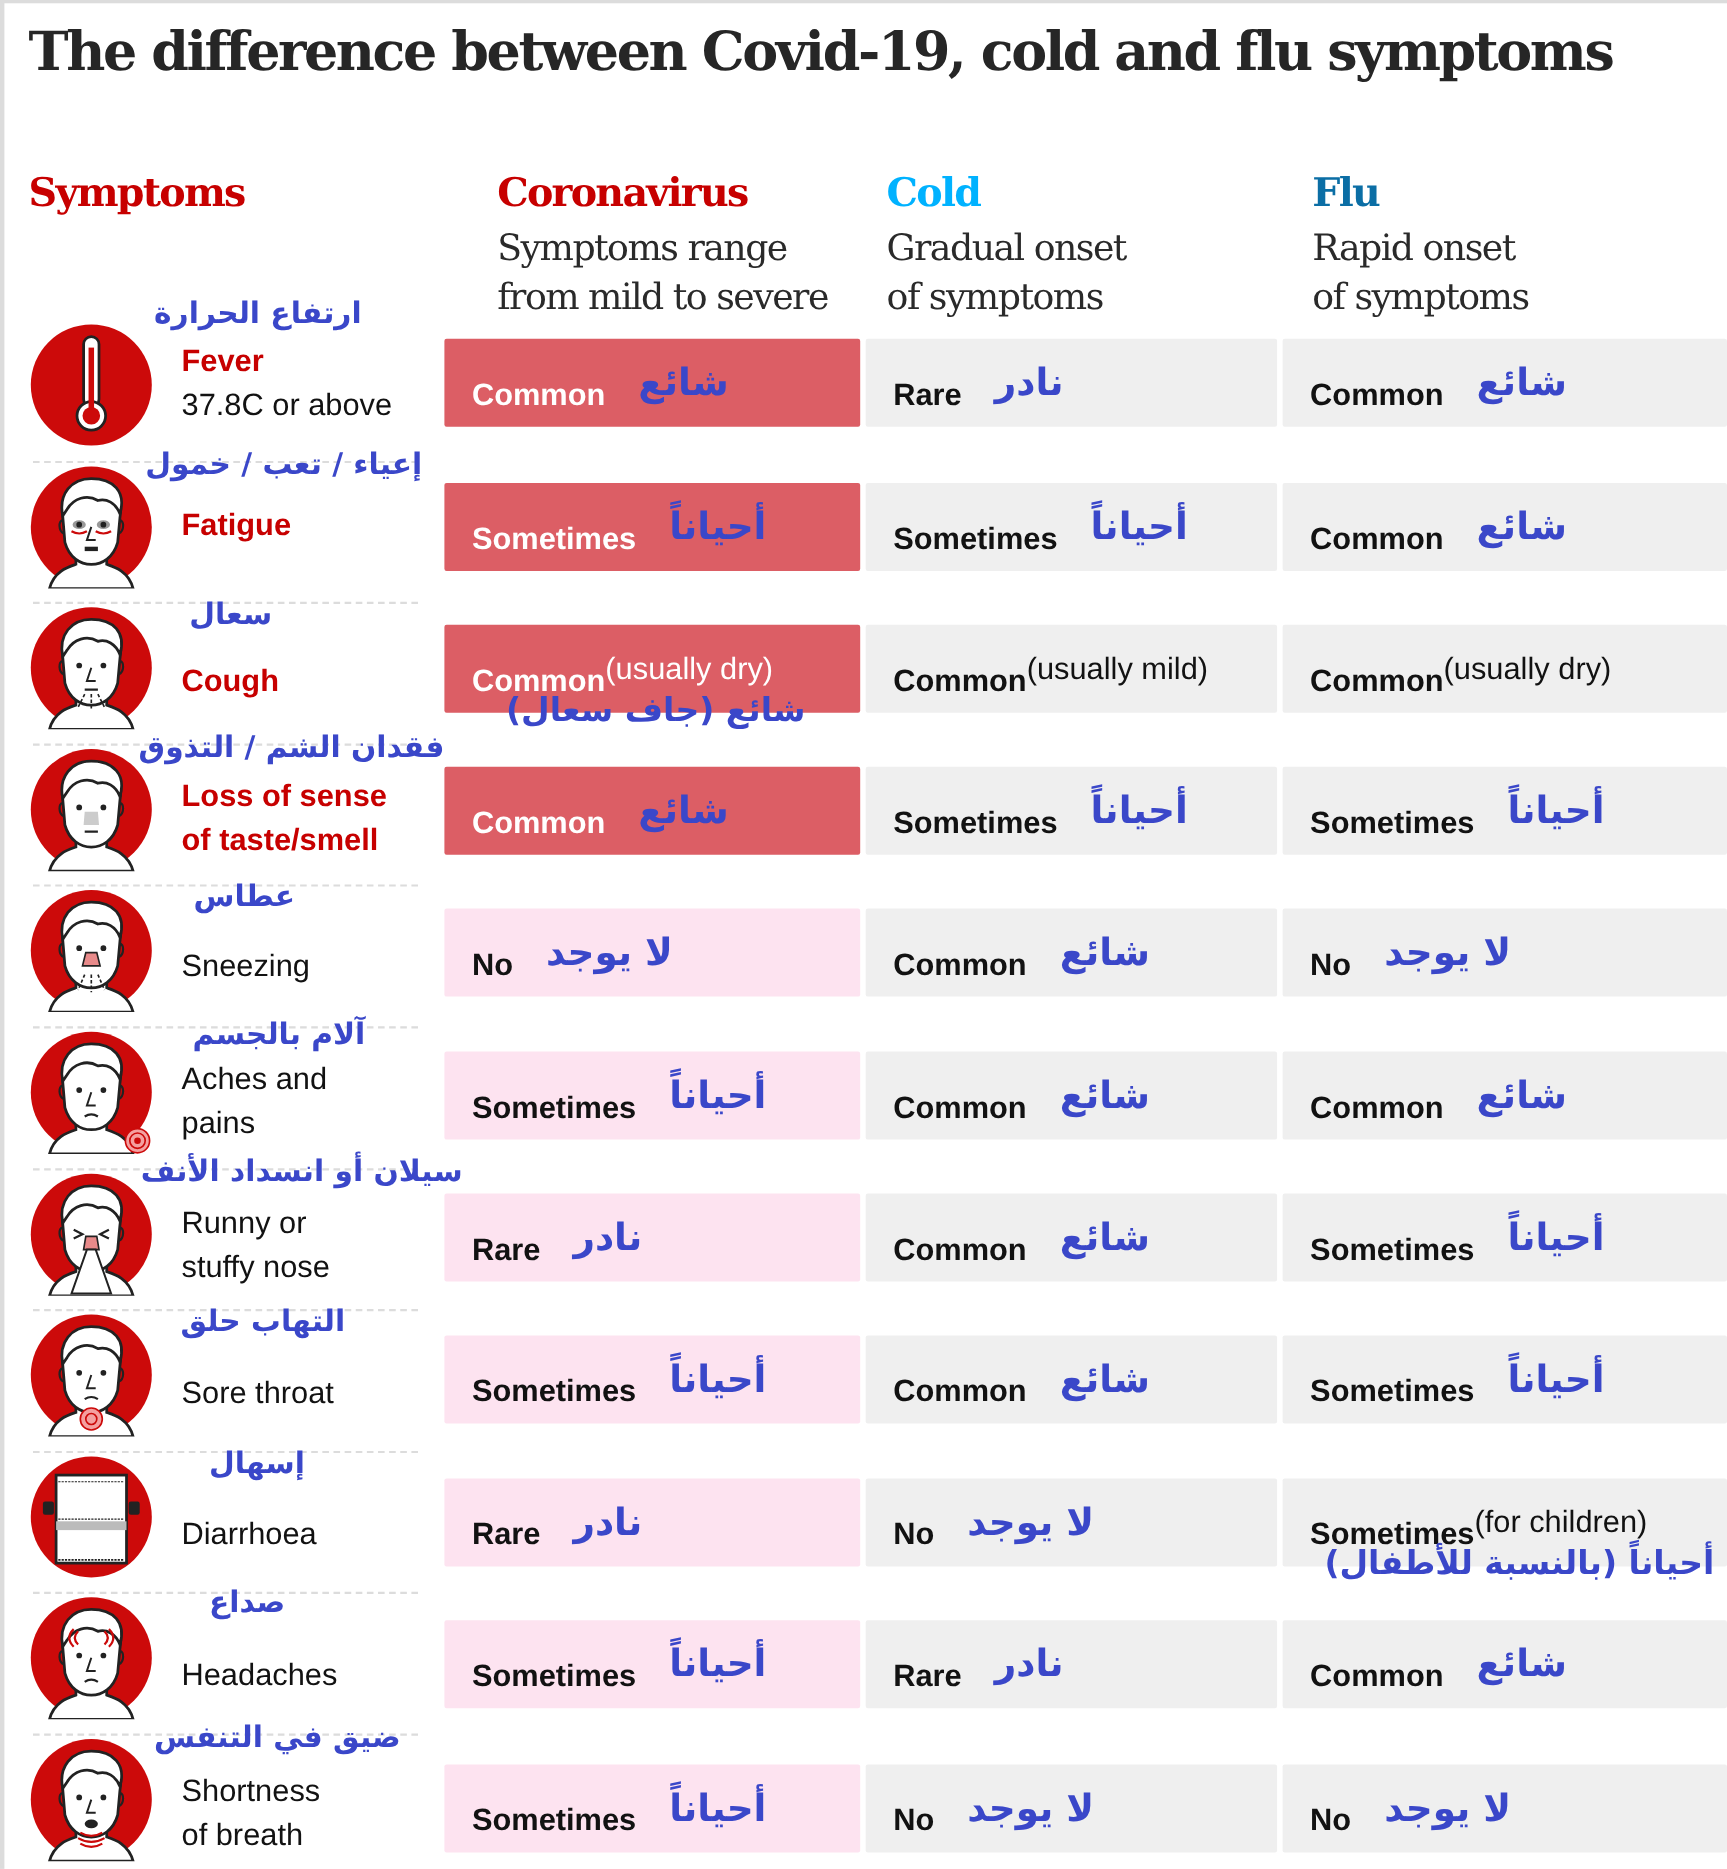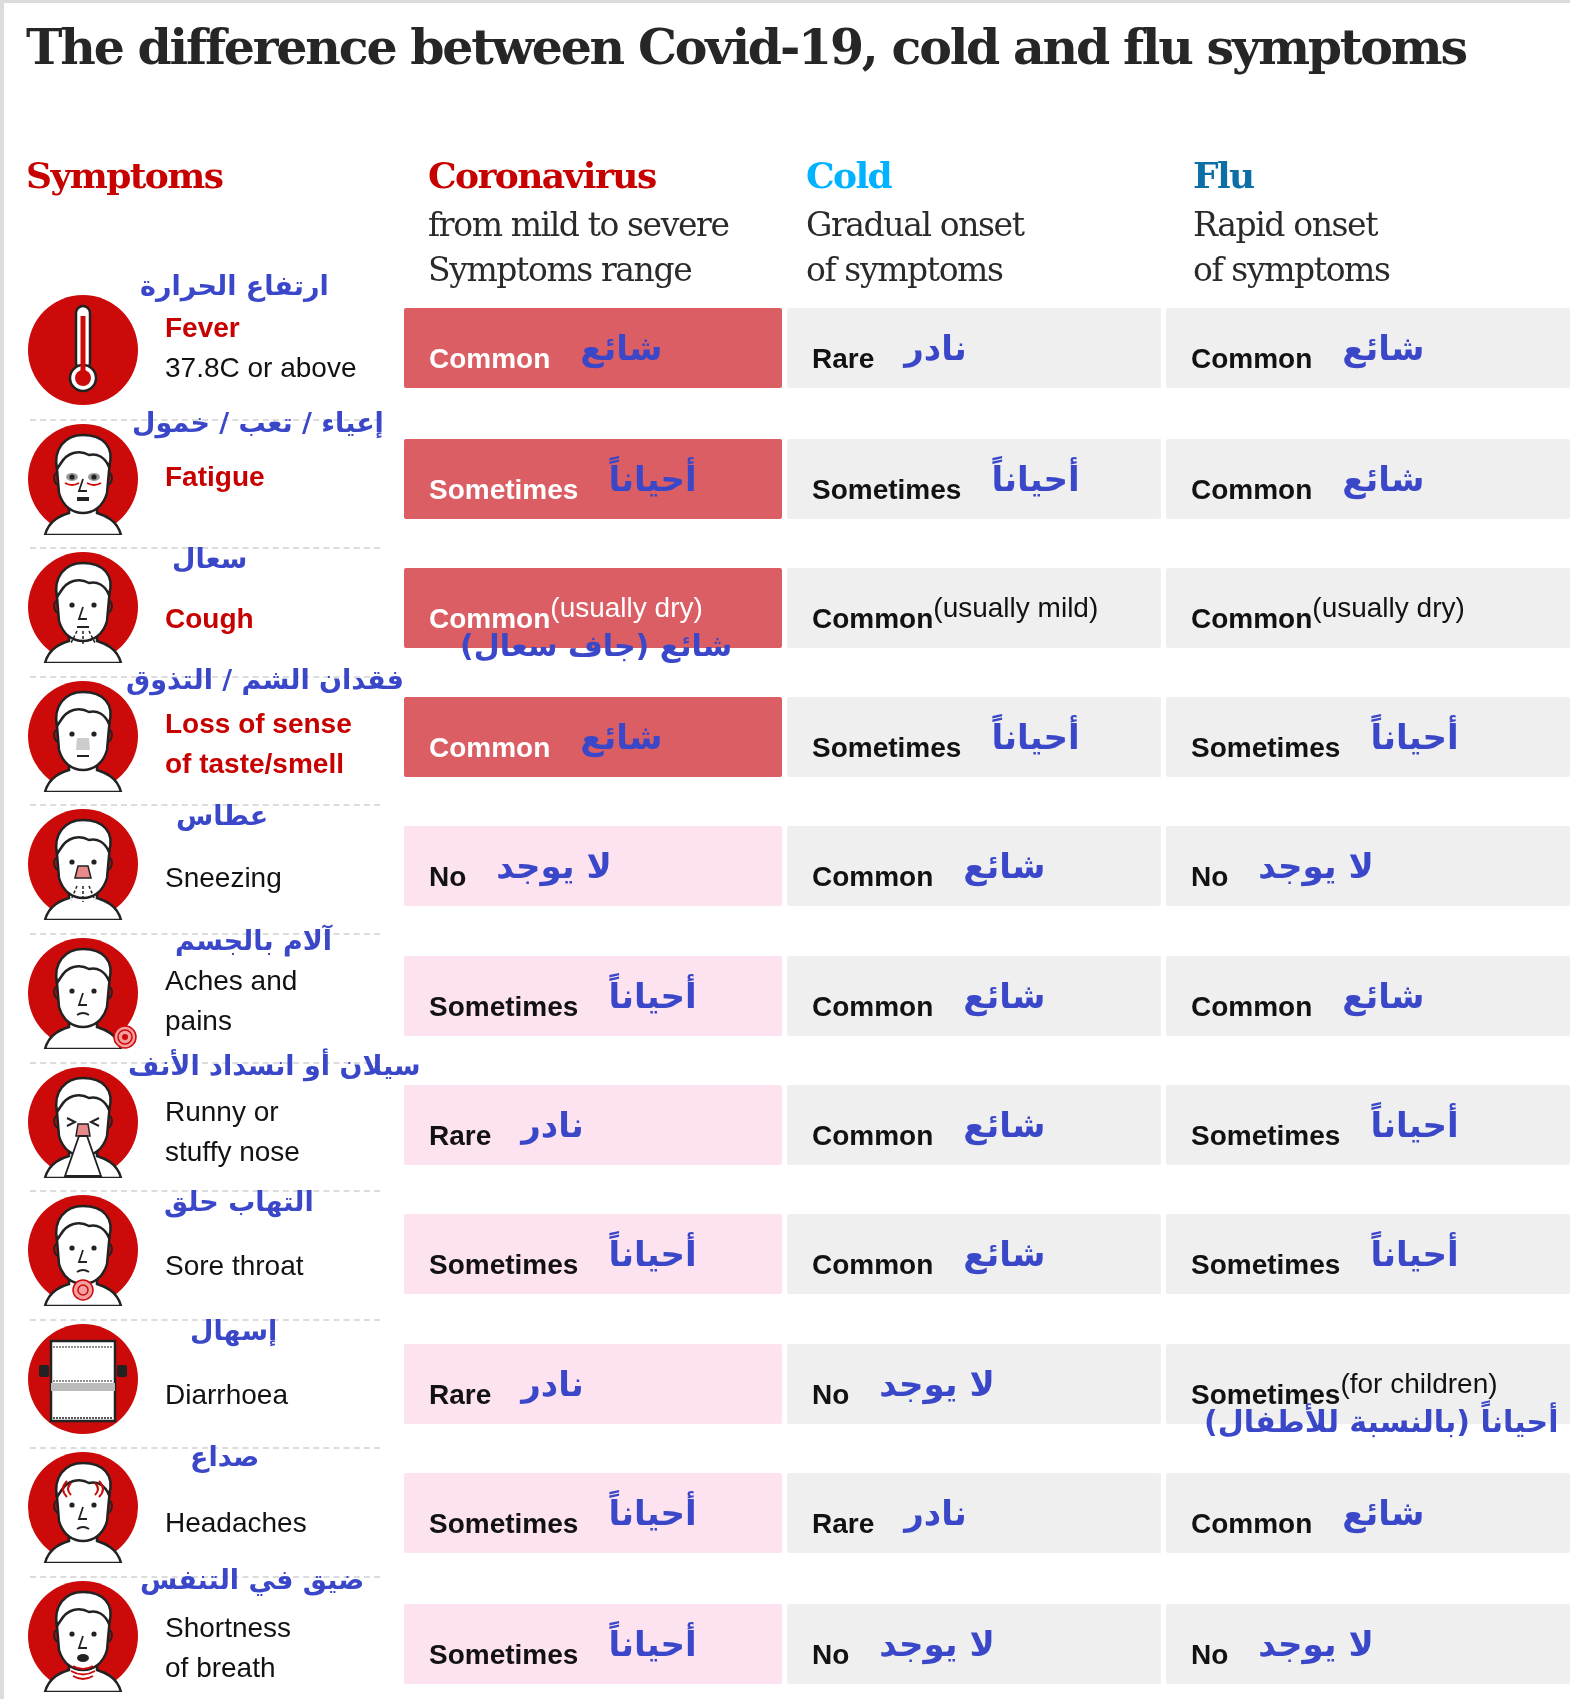--- a/index.html
+++ b/index.html
@@ -16,21 +16,21 @@
     }
 
     .col-head { position: absolute; top: 148px; font-family: "DejaVu Serif", serif; }
     .col-head .h {
       font-weight: bold; font-size: 36px; letter-spacing: -1.6px; line-height: 54px; white-space: nowrap;
     }
     .col-head .sub {
       font-size: 33px; letter-spacing: -1.4px; line-height: 45px; color: #2a2a2a; white-space: nowrap;
     }
     .h-symptoms { left: 26px; color: #c70000; }
-    .h-corona { left: 428px; }
+    .h-corona { left: 452px; }
     .h-corona .h { color: #c70000; }
     .h-cold { left: 806px; }
     .h-cold .h { color: #00b2ff; }
     .h-flu { left: 1193px; }
     .h-flu .h { color: #0b6ea5; }
 
     .row { position: absolute; left: 0; width: 1570px; height: 128px; }
     .divider {
       position: absolute; left: 30px; width: 350px; height: 0;
       border-top: 2px dashed #dcdcdc;
@@ -78,22 +78,22 @@
 <div class="frame-top"></div>
 <div class="frame-left"></div>
 
 <h1 class="title">The difference between Covid-19, cold and flu symptoms</h1>
 
 <div class="col-head h-symptoms">
   <div class="h">Symptoms</div>
 </div>
 <div class="col-head h-corona">
   <div class="h">Coronavirus</div>
+  <div class="sub">Symptoms range</div>
   <div class="sub">from mild to severe</div>
-  <div class="sub">Symptoms range</div>
 </div>
 <div class="col-head h-cold">
   <div class="h">Cold</div>
   <div class="sub">Gradual onset</div>
   <div class="sub">of symptoms</div>
 </div>
 <div class="col-head h-flu">
   <div class="h">Flu</div>
   <div class="sub">Rapid onset</div>
   <div class="sub">of symptoms</div>

